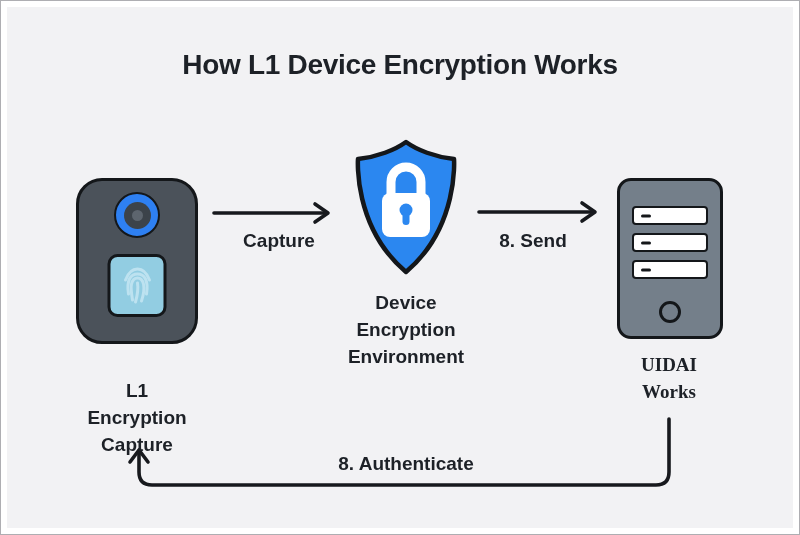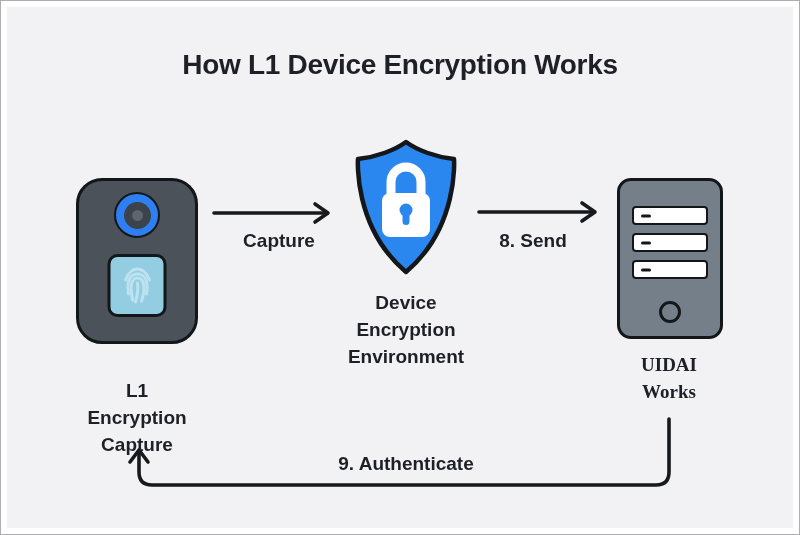--- a/index.html
+++ b/index.html
@@ -136,15 +136,15 @@
     <div class="slot s3"></div>
     <div class="power"></div>
   </div>
   <div class="lbl" style="left:588px;top:350px;width:160px;font-family:Liberation Serif, serif;">
     <div>UIDAI</div>
     <div>Works</div>
   </div>
 
   <div class="lbl" style="left:208px;top:226px;width:140px;">Capture</div>
   <div class="lbl" style="left:462px;top:226px;width:140px;">8. Send</div>
-  <div class="lbl" style="left:285px;top:449px;width:240px;">9. Authenticate</div>
+  <div class="lbl" style="left:285px;top:449px;width:240px;">8. Authenticate</div>
 
 </div>
 
 </body></html>

